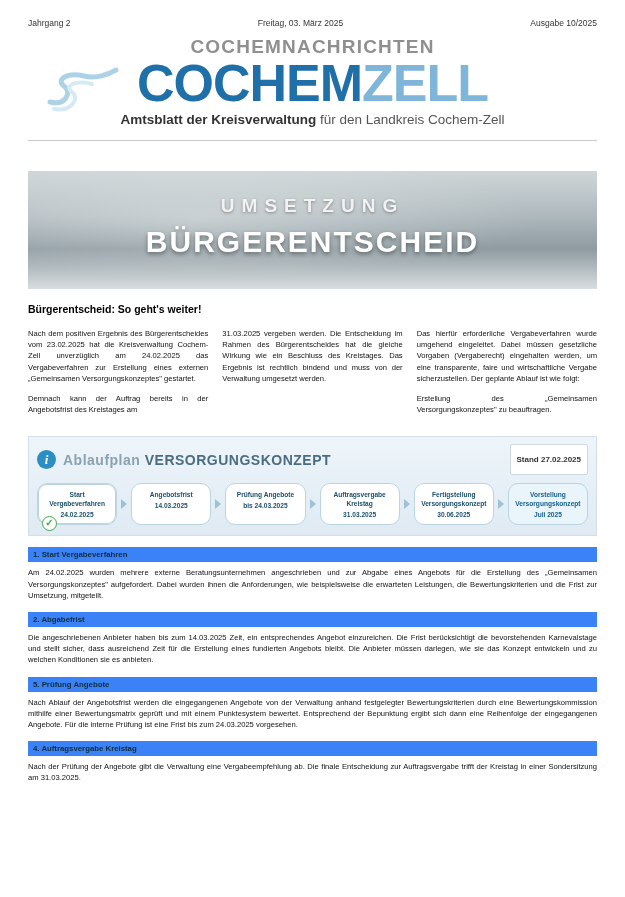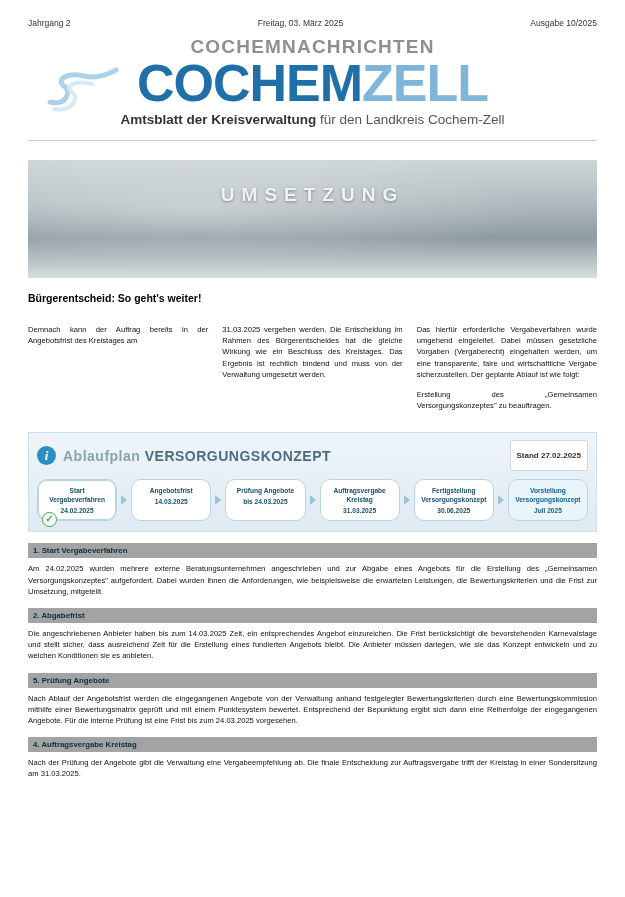--- a/index.html
+++ b/index.html
@@ -77,21 +77,21 @@
   }
   .subline b { color: #333; }
   .rule {
     border: 0;
     border-top: 1px solid #c9c9c9;
     margin: 4px 0 0 0;
   }
 
   
   .hero {
-    margin: 16px 0 0 0;
+    margin: 27px 0 0 0;
     height: 118px;
     background: linear-gradient(180deg, #cfd6d8 0%, #aeb9bd 38%, #8e9ba1 66%, #d9dee0 100%);
     position: relative;
     overflow: hidden;
   }
   .hero .blur {
     position: absolute;
     inset: 0;
     background: radial-gradient(ellipse at 30% 40%, rgba(255,255,255,.35), rgba(255,255,255,0) 60%);
   }
@@ -115,21 +115,21 @@
     letter-spacing: 2px;
     font-weight: bold;
     color: #ffffff;
     text-shadow: 0 2px 4px rgba(0,0,0,.4);
   }
 
   
   .headline {
     font-size: 10.5px;
     font-weight: bold;
-    margin: 14px 0 20px 0;
+    margin: 14px 0 13px 0;
     color: #000;
   }
   .cols {
     display: flex;
     gap: 14px;
     font-size: 7.6px;
     line-height: 11.2px;
     text-align: justify;
     color: #111;
   }
@@ -209,21 +209,21 @@
     width: 0; height: 0;
     border-top: 5px solid transparent;
     border-bottom: 5px solid transparent;
     border-left: 6px solid #9dc2d8;
     flex: 0 0 auto;
   }
 
   
   .sec { margin-top: 11px; }
   .sec-title {
-    background: #a3a3a3;
+    background: #3b82f6;
     font-size: 7.8px;
     font-weight: bold;
     padding: 3px 5px;
     color: #0f2d3d;
   }
   .sec-body {
     font-size: 7.6px;
     line-height: 11.2px;
     text-align: justify;
     margin-top: 5px;
@@ -256,26 +256,28 @@
       <div class="subline">
         <b>Amtsblatt der Kreisverwaltung</b><span> für den Landkreis Cochem-Zell</span>
       </div>
     </div>
     <hr class="rule">
   </div>
 
   <div class="hero">
     <div class="blur"></div>
     <div class="hero-t1">UMSETZUNG</div>
+    <div class="hero-t2">BÜRGERENTSCHEID</div>
   </div>
 
   <div class="headline">Bürgerentscheid: So geht's weiter!</div>
 
   <div class="cols">
     <div class="col">
+      <p>Nach dem positiven Ergebnis des Bürgerentscheides vom 23.02.2025 hat die Kreisverwaltung Cochem-Zell unverzüglich am 24.02.2025 das Vergabeverfahren zur Erstellung eines externen „Gemeinsamen Versorgungskonzeptes" gestartet.</p>
       <p>Demnach kann der Auftrag bereits in der Angebotsfrist des Kreistages am</p>
     </div>
     <div class="col">
       <p>31.03.2025 vergeben werden. Die Entscheidung im Rahmen des Bürgerentscheides hat die gleiche Wirkung wie ein Beschluss des Kreistages. Das Ergebnis ist rechtlich bindend und muss von der Verwaltung umgesetzt werden.</p>
     </div>
     <div class="col">
       <p>Das hierfür erforderliche Vergabeverfahren wurde umgehend eingeleitet. Dabei müssen gesetzliche Vorgaben (Vergaberecht) eingehalten werden, um eine transparente, faire und wirtschaftliche Vergabe sicherzustellen. Der geplante Ablauf ist wie folgt:</p>
       <p>Erstellung des „Gemeinsamen Versorgungskonzeptes" zu beauftragen.</p>
     </div>
   </div>

